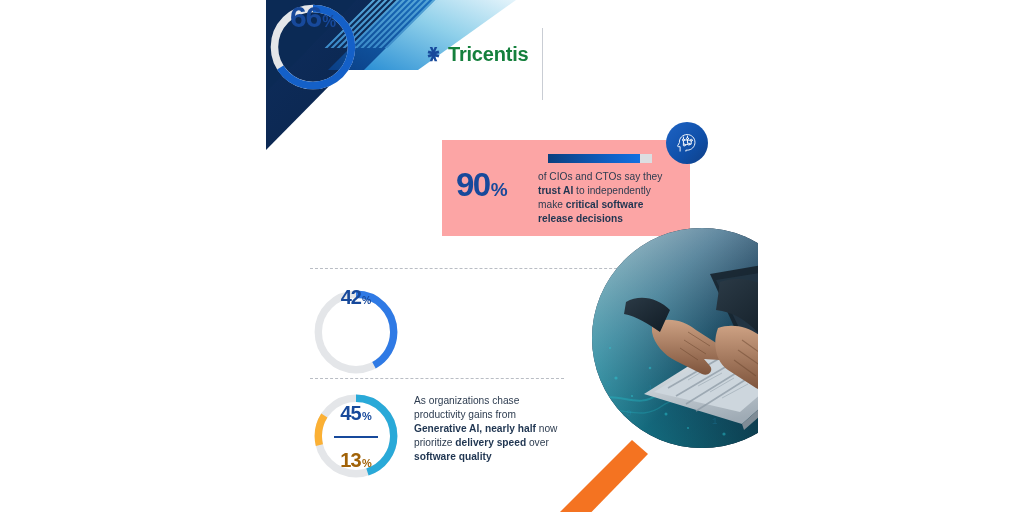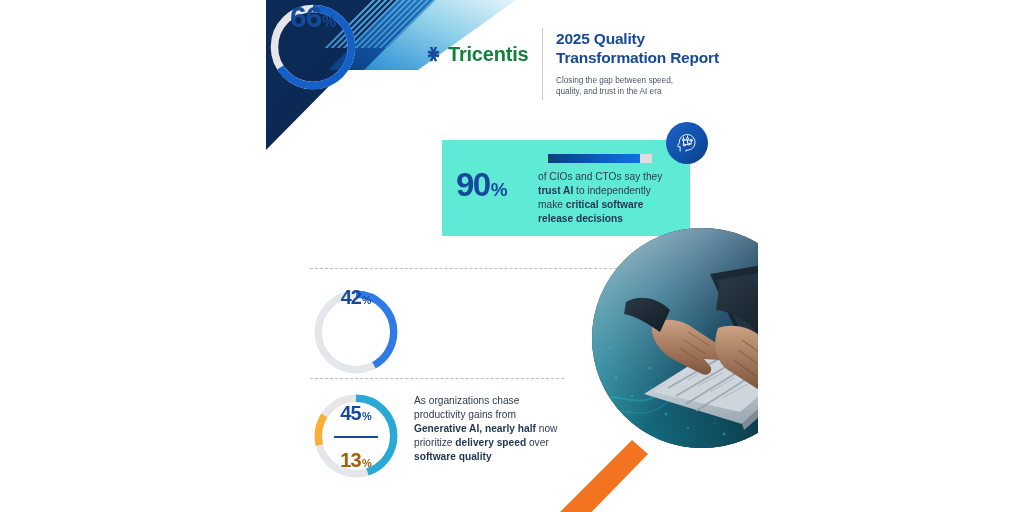--- a/index.html
+++ b/index.html
@@ -204,46 +204,36 @@
     </svg>
 
     <div id="header">
       <div id="logo-wrap">
         <svg id="logo-mark" viewBox="0 0 24 24">
           <path fill="#17499b" d="M7.2 2.4 L10.6 2.4 L12 6.4 L13.4 2.4 L16.8 2.4 L14.1 8.3 L18.4 7.1 L19.4 10.3 L15.1 11.4 L19.4 12.6 L18.4 15.8 L14.1 14.6 L16.8 20.5 L13.4 20.5 L12 16.5 L10.6 20.5 L7.2 20.5 L9.9 14.6 L5.6 15.8 L4.6 12.6 L8.9 11.4 L4.6 10.3 L5.6 7.1 L9.9 8.3 Z"></path>
         </svg>
         <span id="logo-word">Tricentis</span>
       </div>
       <div id="header-rule"></div>
-      <div id="header-text">
-        <div id="report-title">
-          <div>2025 Quality</div>
-          <div>Transformation Report</div>
-        </div>
-        <div id="report-sub">
-          <div>Closing the gap between speed,</div>
-          <div>quality, and trust in the AI era</div>
-        </div>
-      </div>
     </div>
 
     <div class="donut" id="donut-66">
       <svg viewBox="0 0 100 100" width="94" height="94">
         <circle cx="50" cy="50" r="41" fill="none" stroke="#e4e6e9" stroke-width="8"></circle>
         <circle id="arc66" cx="50" cy="50" r="41" fill="none" stroke="#1460c8" stroke-width="8" stroke-linecap="butt" transform="rotate(-90 50 50)" stroke-dasharray="170.0229944122796 87.58760318208343" stroke-dashoffset="0"></circle>
       </svg>
       <div class="donut-label">
         <span class="big-num">
           <span>66</span>
             <span class="pct">%</span>
         </span>
       </div>
     </div>
 
-    <div id="panel-90" style="background: #5eead4;">
+    <div id="panel-90" style="background: #fca5a5;">
       <div id="num-90">
         <span>90</span>
           <span class="pct">%</span>
       </div>
       <div id="bar-90">
           <i style="width: 88%;"></i>
         </div>
       <div class="stat-text" id="txt-90"><span>of CIOs and CTOs say they </span><b>trust AI</b><span> to independently make </span><b>critical software release decisions</b></div>
     </div>
     <div id="ai-badge">

